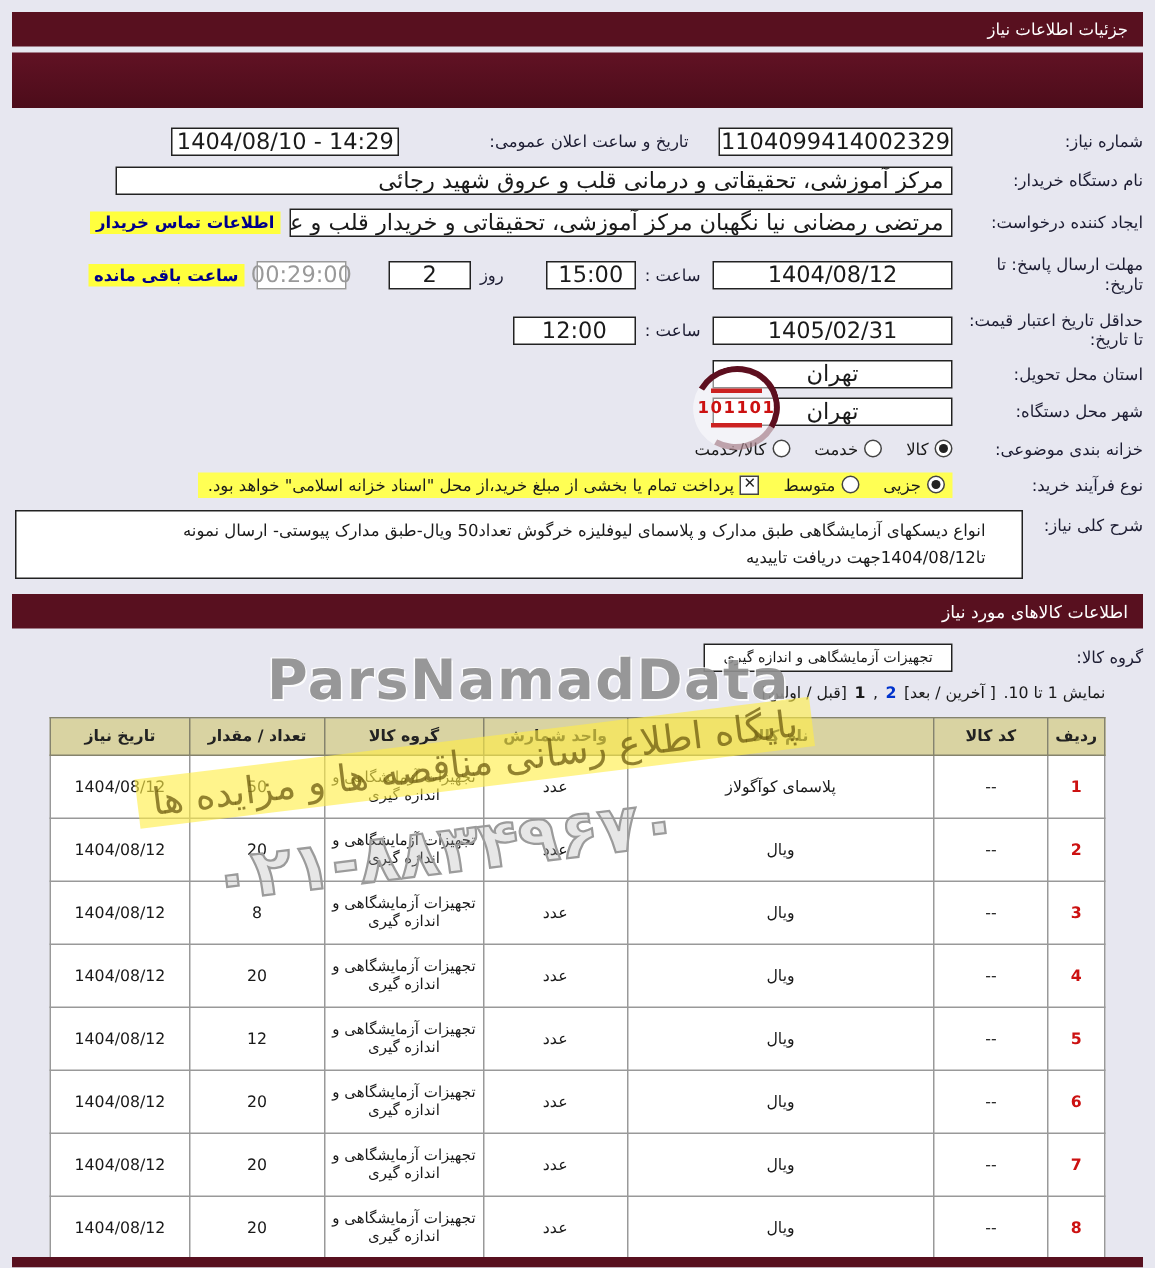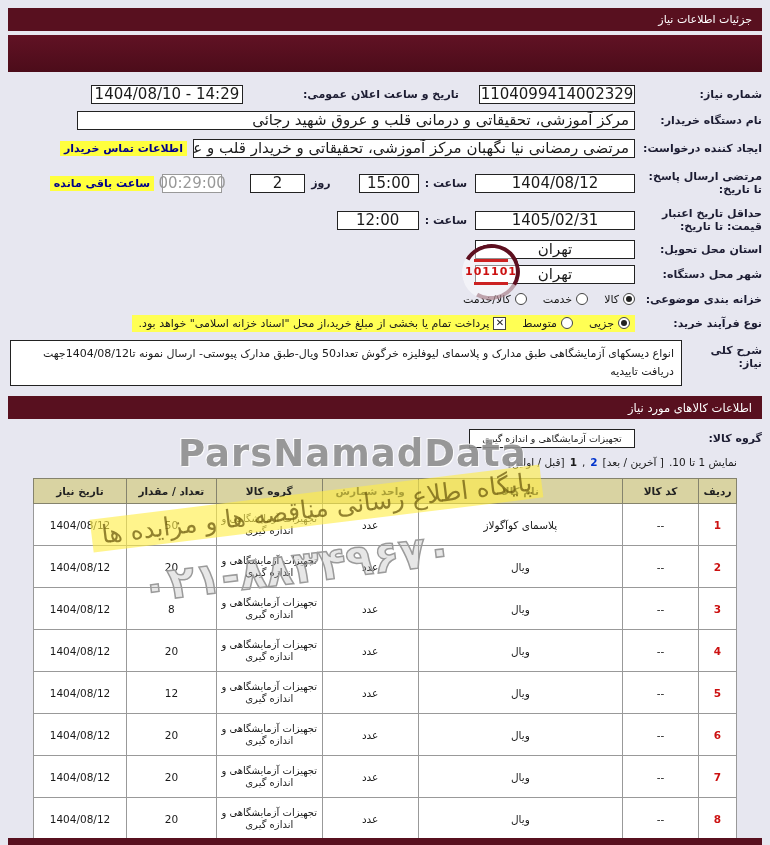--- a/index.html
+++ b/index.html
@@ -3,34 +3,34 @@
 <meta charset="utf-8">
 <style>
   *{box-sizing:border-box;margin:0;padding:0}
   html{background:#e7e7f0}
   body{width:770px;height:845px;background:#e7e7f0;font-family:"DejaVu Sans",sans-serif;direction:rtl;position:relative;overflow:hidden;color:#1a1a1a}
   .abs{position:absolute}
   .bar{background:#58101f;color:#fff}
   .titlebar{top:8px;right:8px;left:8px;height:23px;font-size:11px;display:flex;align-items:center;padding:0 10px}
   .banner{top:35px;right:8px;left:8px;height:37px;background:linear-gradient(#611224,#4c0c1a)}
   .frow{right:8px;left:10px;display:flex;align-items:center}
-  .flabel{font-weight:bold;font-size:11px;color:#1c1c32;line-height:13px;text-align:right}
+  .flabel{font-weight:normal;font-size:11px;color:#1c1c32;line-height:13px;text-align:right}
   .lblcol{width:127px;flex:none;padding-left:6px}
   .box{background:#fff;border:1px solid #222;height:19px;font-size:15px;display:flex;align-items:center;justify-content:center;flex:none}
   .box.ltr{direction:ltr}
   .box.txt{justify-content:flex-start;padding:0 5px;overflow:hidden;white-space:nowrap}
   .ylw{background:#ffff3d;color:#00008b;font-weight:bold;font-size:11px;padding:1px 4px;white-space:nowrap;flex:none}
   .gap6{width:6px;flex:none}.gap8{width:8px;flex:none}.gap20{width:20px;flex:none}.gap28{width:28px;flex:none}.gap60{width:60px;flex:none}
   .radio{width:12px;height:12px;border:1px solid #444;border-radius:50%;background:#fff;flex:none;display:flex;align-items:center;justify-content:center}
   .radio.on::after{content:"";width:6px;height:6px;border-radius:50%;background:#222}
   .optlbl{font-size:11px;margin:0 4px 0 16px;white-space:nowrap}
   .chk{width:13px;height:13px;border:1px solid #444;background:#fff;flex:none;font-size:10px;line-height:10px;display:flex;align-items:center;justify-content:center;color:#222;font-weight:bold}
   .muted{color:#999;border-color:#999}
   .yband{display:flex;align-items:center;background:#ffff54;padding:2px 5px}
-  .descbox{flex:1;background:#fff;border:1px solid #222;height:46px;font-size:11px;line-height:18px;padding:4px 7px;text-align:right;overflow:hidden;margin-right:8px}
+  .descbox{flex:1;background:#fff;border:1px solid #222;height:46px;font-size:11px;line-height:18px;padding:4px 24px;text-align:right;overflow:hidden;margin-right:8px}
   .sectionbar{top:396px;right:8px;left:8px;height:23px;font-size:11.5px;display:flex;align-items:center;padding:0 10px}
   .pagination{top:456px;right:33px;display:flex;align-items:center;font-size:10.5px;gap:5px}
   .pagination .pg2{color:#0033cc;font-weight:bold}
   .pagination .pg1{font-weight:bold}
   table.goods{position:absolute;top:478px;right:33px;width:704px;border-collapse:collapse;background:#fff}
   table.goods th{background:#d9d3a2;border:1px solid #85836d;font-size:10.5px;font-weight:bold;height:25px;padding:2px;color:#222}
   table.goods td{border:1px solid #999;text-align:center;height:42px;padding:1px 3px;font-size:10.5px;vertical-align:middle}
   table.goods td.c-row{color:#cc1111;font-weight:bold}
   table.goods td.c-group{font-size:10px;line-height:12px}
   table.goods td.c-date,table.goods td.c-code{direction:ltr}
@@ -70,21 +70,21 @@
 </div>
 
 <div class="abs frow" style="top:136px;height:24px">
   <div class="flabel lblcol">ایجاد کننده درخواست:</div>
   <div class="box txt" style="width:442px">مرتضی رمضانی نیا نگهبان مرکز آموزشی، تحقیقاتی و خریدار قلب و عروق شهی</div>
   <div class="gap6"></div>
   <a class="ylw">اطلاعات تماس خریدار</a>
 </div>
 
 <div class="abs frow" style="top:164px;height:38px">
-  <div class="flabel lblcol">مرتضی ارسال پاسخ: تا تاریخ:</div>
+  <div class="flabel lblcol">مهلت ارسال پاسخ: تا تاریخ:</div>
   <div class="box ltr" style="width:160px">1404/08/12</div>
   <div class="gap8"></div>
   <div class="flabel">ساعت :</div>
   <div class="gap6"></div>
   <div class="box ltr" style="width:60px">15:00</div>
   <div class="gap28"></div>
   <div class="flabel">روز</div>
   <div class="gap6"></div>
   <div class="box ltr" style="width:55px">2</div>
   <div class="gap28"></div>

